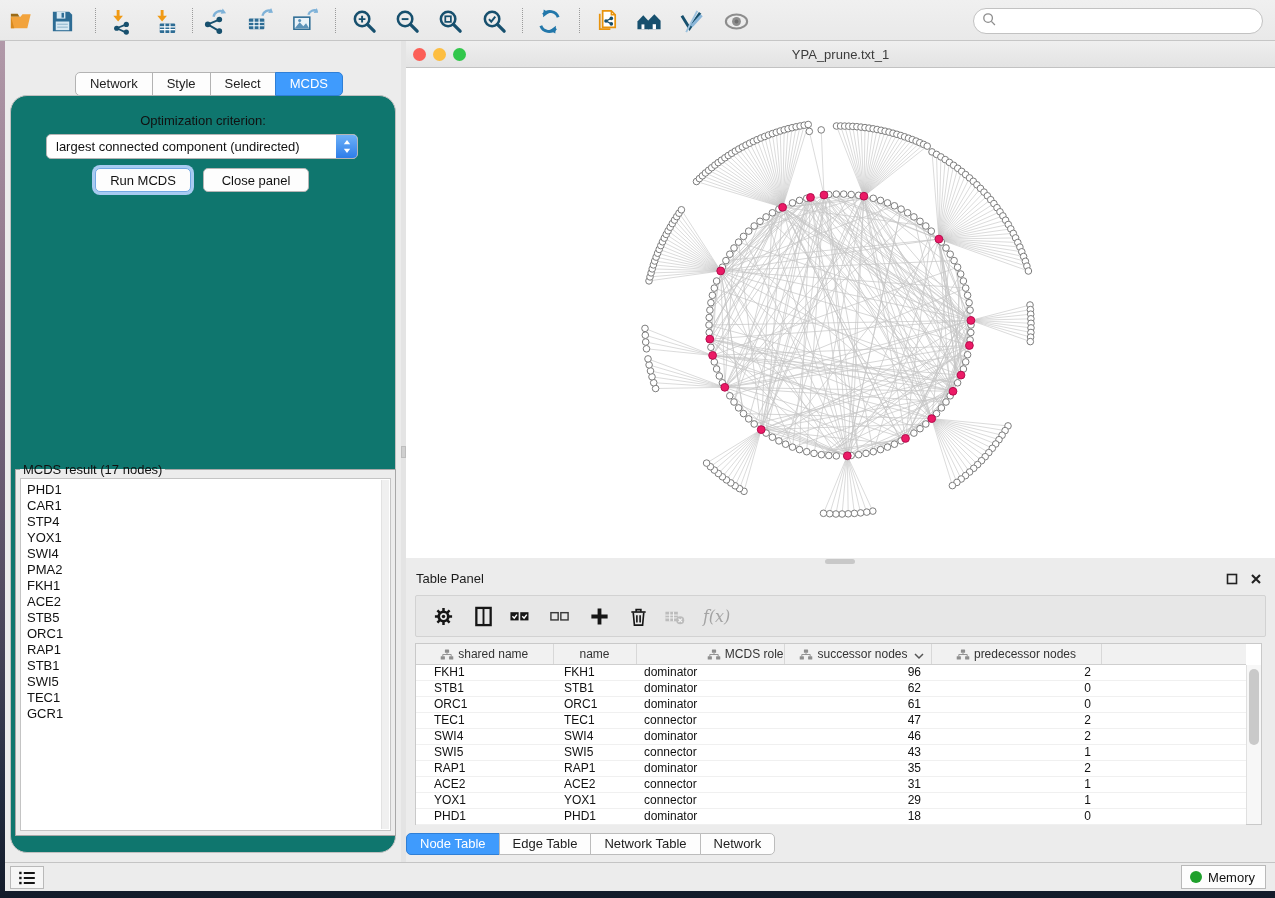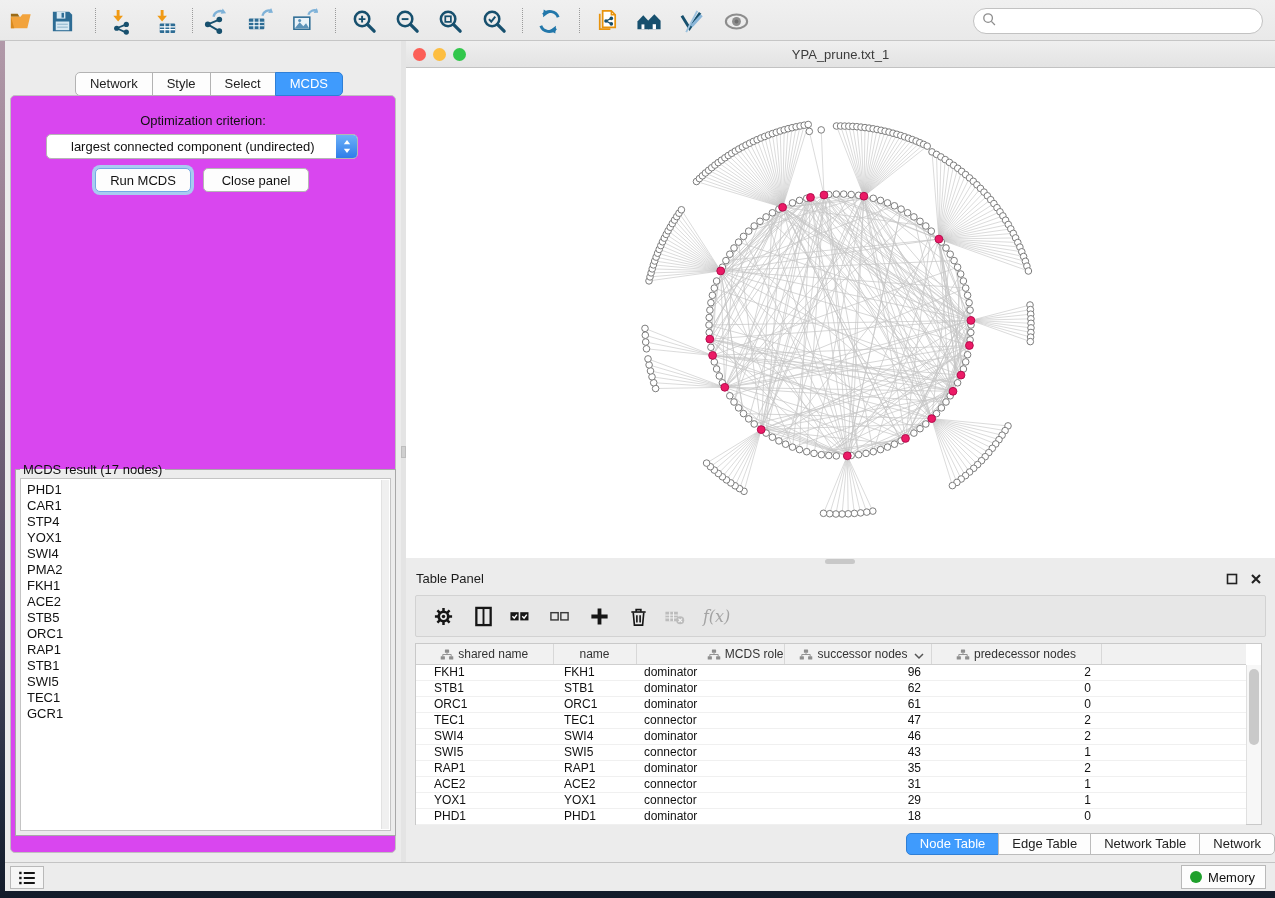--- a/index.html
+++ b/index.html
@@ -23,26 +23,26 @@
   .panel-titlebar { position:absolute; left:0; top:0; right:0; height:27px; display:flex; align-items:center;
     padding:0 10px; font-size:13px; color:#1c1c1c; }
   .panel-titlebar .spacer { flex:1; }
   .win-ic { width:18px; height:16px; border:none; background:transparent; cursor:pointer; margin-left:6px; padding:2px; }
   .cp-tabs { position:absolute; left:0; top:31px; width:100%; display:flex; justify-content:center; z-index:3; }
   .cp-tab { height:24px; line-height:22px; padding:0 14px; font-size:13px; background:#fdfdfd; color:#222;
     border:1px solid #b3b3b3; margin-left:-1px; cursor:pointer; }
   .cp-tab:first-child { border-radius:5px 0 0 5px; margin-left:12px; }
   .cp-tab:last-child  { border-radius:0 5px 5px 0; }
   .cp-tab.active { background:#3f9bfd; border-color:#2f7fd6; color:#fff; }
-  .cp-content { position:absolute; left:5px; top:54px; width:386px; height:758px; background:#d946ef;
-    border:1px solid #c0c0c0; border-radius:5px; }
+  .cp-content { position:absolute; left:5px; top:54px; width:386px; height:758px; background:#0f766e;
+    border:1px solid #c0c0c0; border-radius:17px; }
   .opt-label { position:absolute; left:0; top:17px; width:100%; text-align:center; font-size:13px; color:#111; }
   .mcds-select { position:absolute; left:35px; top:38px; width:312px; height:25px; background:#fff;
     border:1px solid #b5b5b5; border-radius:5px; display:flex; align-items:center; cursor:pointer; }
-  .mcds-select .val { flex:1; font-size:13px; color:#111; padding-left:24px; white-space:nowrap; }
+  .mcds-select .val { flex:1; font-size:13px; color:#111; padding-left:9px; white-space:nowrap; }
   .mcds-select .cap { width:21px; height:23px; border-radius:0 4px 4px 0;
     background:linear-gradient(#6db1f8,#2e7de9); display:flex; align-items:center; justify-content:center; }
   .btn { position:absolute; top:72px; height:24px; background:#fdfdfd; border:1px solid #b5b5b5;
     border-radius:5px; font-size:13px; color:#111; cursor:pointer; font-family:inherit; }
   .btn.run { left:84px; width:96px; border-color:#74a9e4; box-shadow:0 0 0 3px #a8cbf1; }
   .btn.close { left:192px; width:106px; }
   .mcds-fieldset { position:absolute; left:4px; top:366px; width:381px; height:374px;
     border:1px solid #a8a8a8; background:#ececec; }
   .mcds-fieldset legend { font-size:13px; color:#111; margin-left:4px; padding:0 3px; }
   .list-box { position:absolute; left:4px; right:4px; top:1px; bottom:4px; background:#fff; border:1px solid #c4c4c4; overflow:hidden; }
@@ -76,21 +76,21 @@
     font-size:12px; font-weight:400; color:#333; text-align:center; white-space:nowrap; overflow:hidden; cursor:pointer; }
   .tbl th svg { vertical-align:-2px; margin-right:4px; }
   .tbl th svg.sort { margin-left:6px; margin-right:0; }
   .tbl td { height:16px; font-size:12px; color:#111; white-space:nowrap; overflow:hidden;
     border-bottom:1px solid #f0f0f0; padding-left:8px; }
   .tbl td:nth-child(1) { padding-left:18px; }
   .tbl td:nth-child(2) { padding-left:11px; }
   .tbl td.num { text-align:right; padding-right:10px; }
   .tbl-scroll { position:absolute; right:0; top:21px; bottom:0; width:15px; background:#f7f7f7; border-left:1px solid #e0e0e0; }
   .tbl-scroll .thumb { position:absolute; left:2px; top:4px; width:10px; height:76px; background:#c9c9c9; border-radius:5px; }
-  .bottom-tabs { position:absolute; left:0; bottom:7px; width:100%; display:flex; justify-content:flex-end; }
+  .bottom-tabs { position:absolute; left:0; bottom:7px; width:100%; display:flex; justify-content:flex-start; }
   .bt-tab { height:22px; line-height:20px; padding:0 13px; font-size:13px; background:#fdfdfd; color:#222;
     border:1px solid #bcbcbc; margin-left:-1px; cursor:pointer; }
   .bt-tab:first-child { border-radius:5px 0 0 5px; margin-left:0; }
   .bt-tab:last-child { border-radius:0 5px 5px 0; }
   .bt-tab.active { background:#3f9bfd; border-color:#2f7fd6; color:#fff; }
 
   
   .statusbar { position:absolute; left:5px; top:862px; width:1270px; height:29px; background:#ececec; border-top:1px solid #c4c4c4; }
   .list-btn { position:absolute; left:5px; top:3px; width:34px; height:23px; background:#f6f6f6; border:1px solid #b9b9b9; cursor:pointer; }
   .memory-btn { position:absolute; right:9px; top:2px; height:24px; background:#fdfdfd; border:1px solid #b9b9b9;

